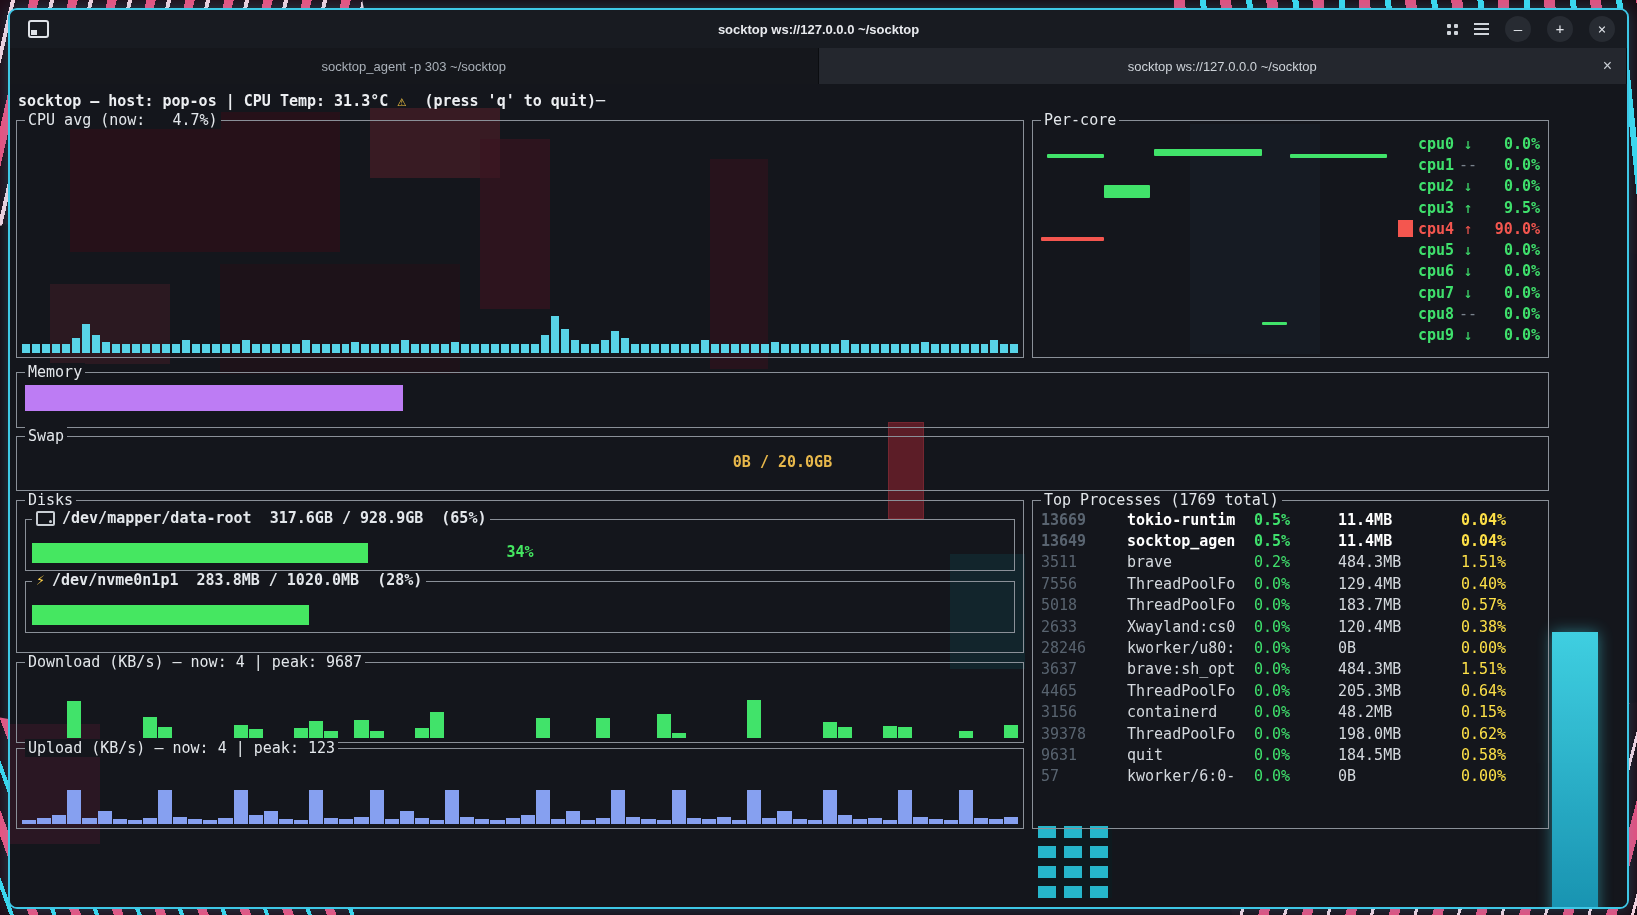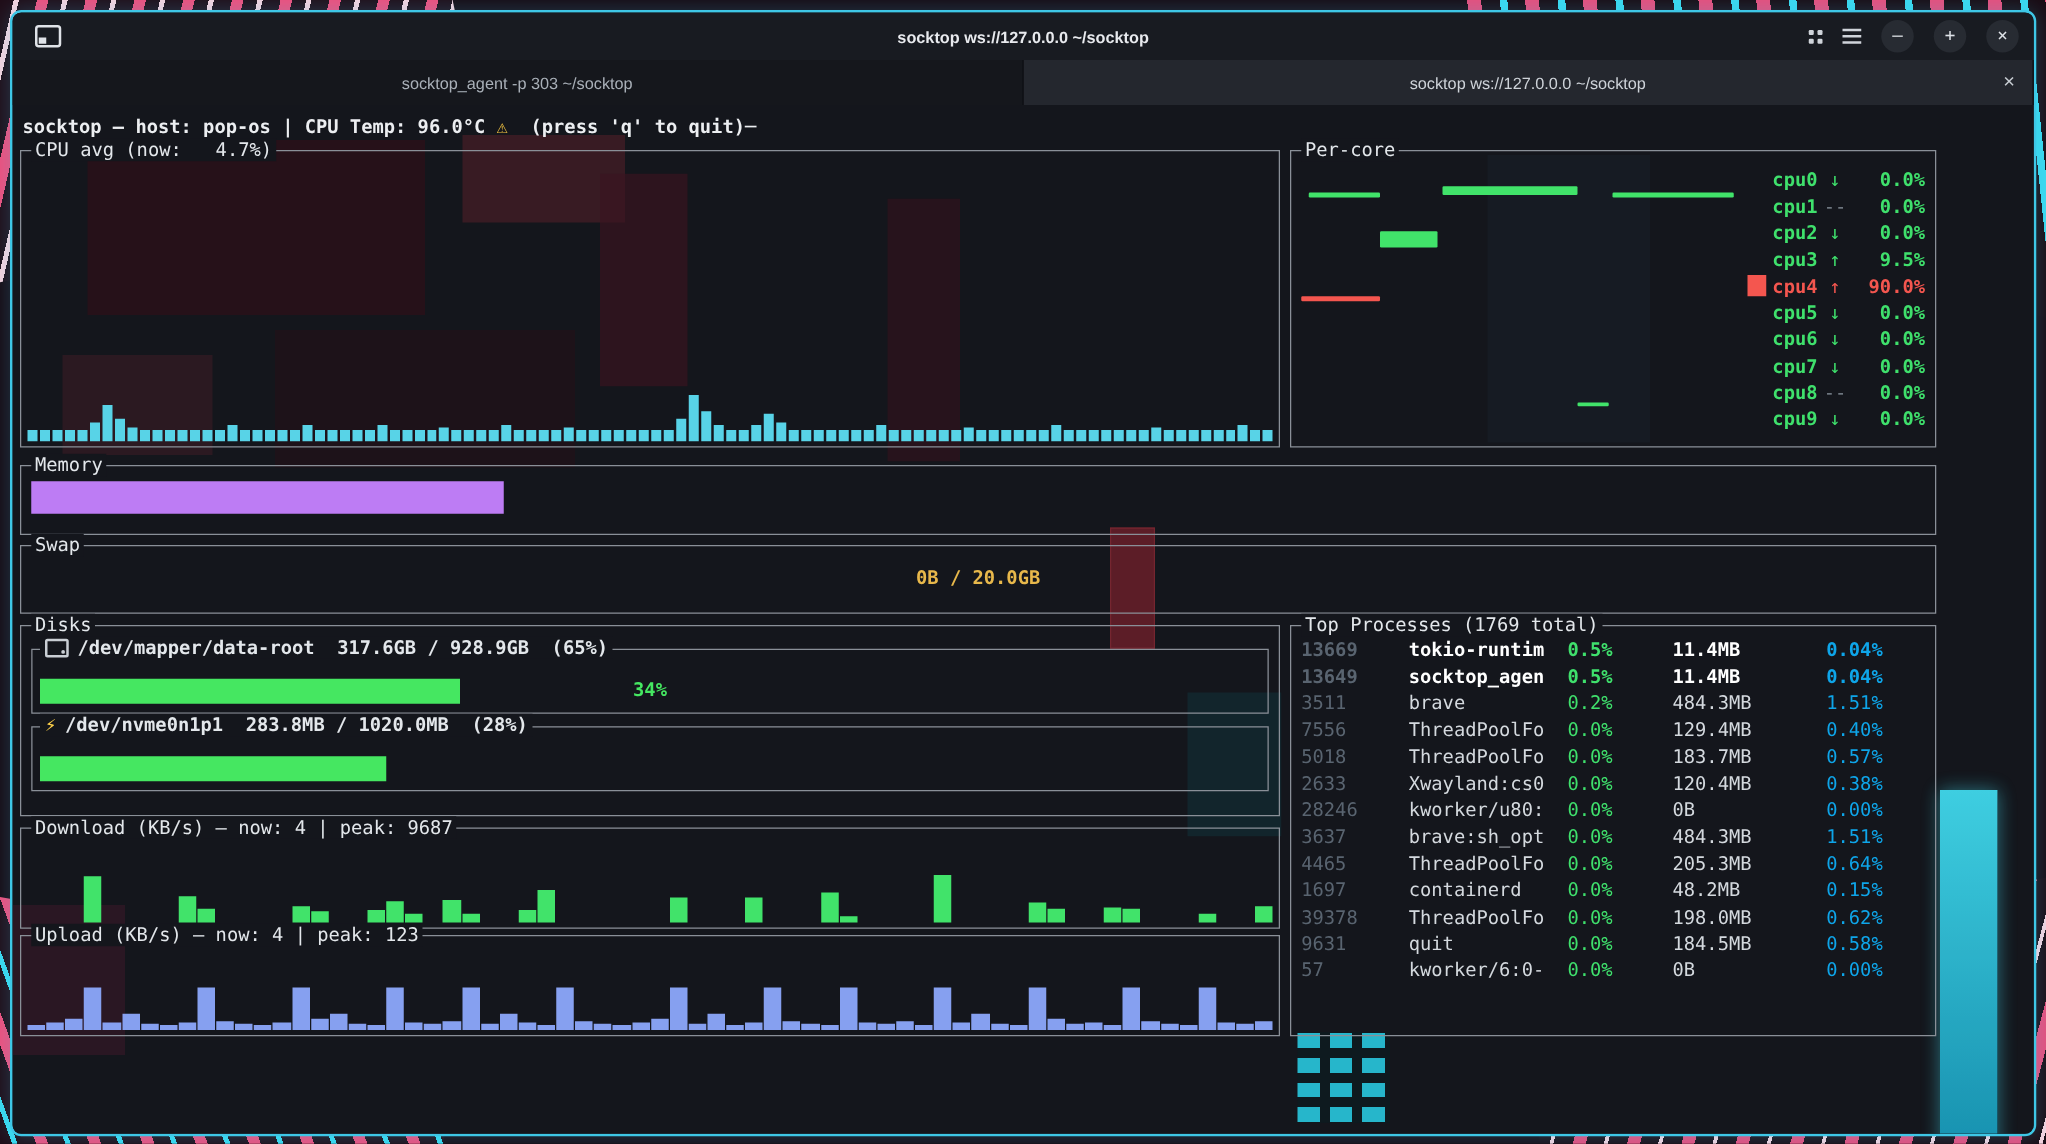--- a/index.html
+++ b/index.html
@@ -112,21 +112,21 @@
   .net-chart{position:absolute;left:5px;right:5px;bottom:4px;top:14px;display:flex;align-items:flex-end;gap:1px;}
 
   #proc-panel{left:1022px;top:416px;width:515px;height:327px;}
   #proc-table{position:absolute;left:8px;right:5px;top:8px;bottom:5px;}
   .proc-row{display:grid;grid-template-columns:86px 127px 84px 123px 1fr;height:21.4px;align-items:center;white-space:pre;}
   .proc-row.header span{color:#3cc4da;font-weight:bold;}
   .col-pid{color:#596470;}
   .col-name{color:#d4d9de;}
   .col-cpu{color:#3fe06c;}
   .col-mem{color:#d4d9de;}
-  .col-memp{color:#0ea5e9;}
+  .col-memp{color:#fde047;}
   .proc-row.bold span{font-weight:bold;}
   .proc-row.bold .col-name,.proc-row.bold .col-mem{color:#ffffff;}
 </style>
 </head>
 <body>
 
 <div class="bg-stripe" id="bg-tl"></div>
 <div class="bg-stripe" id="bg-tr"></div>
 <div class="bg-stripe" id="bg-bl"></div>
 <div class="bg-stripe" id="bg-br"></div>
@@ -175,21 +175,21 @@
       <div class="dec d7"></div>
       <div class="dec d8"></div>
       <div class="dec d9"></div>
       <div class="dec d10"></div>
       <div class="dec d11"></div>
       <div class="dec d12"></div>
     </div>
 
     <div id="term-content">
 
-      <div id="header-line"><span>socktop — host: pop-os | CPU Temp: 96.0°C </span><span class="warn">⚠</span><span>  (press 'q' to quit)─</span></div>
+      <div id="header-line"><span>socktop — host: pop-os | CPU Temp: 31.3°C </span><span class="warn">⚠</span><span>  (press 'q' to quit)─</span></div>
 
       <div class="panel" id="cpu-panel">
         <span class="panel-title">CPU avg (now:   4.7%)</span>
         <div id="cpu-avg-chart">
             <div class="vbar cyan" style="height: 4%;"></div>
             <div class="vbar cyan" style="height: 4%;"></div>
             <div class="vbar cyan" style="height: 4%;"></div>
             <div class="vbar cyan" style="height: 4%;"></div>
             <div class="vbar cyan" style="height: 4%;"></div>
             <div class="vbar cyan" style="height: 7%;"></div>
@@ -495,21 +495,21 @@
         <div id="proc-table">
             <div class="proc-row bold"><span class="col-pid">13669</span><span class="col-name">tokio-runtim</span><span class="col-cpu">0.5%</span><span class="col-mem">11.4MB</span><span class="col-memp">0.04%</span></div>
             <div class="proc-row bold"><span class="col-pid">13649</span><span class="col-name">socktop_agen</span><span class="col-cpu">0.5%</span><span class="col-mem">11.4MB</span><span class="col-memp">0.04%</span></div>
             <div class="proc-row"><span class="col-pid">3511</span><span class="col-name">brave</span><span class="col-cpu">0.2%</span><span class="col-mem">484.3MB</span><span class="col-memp">1.51%</span></div>
             <div class="proc-row"><span class="col-pid">7556</span><span class="col-name">ThreadPoolFo</span><span class="col-cpu">0.0%</span><span class="col-mem">129.4MB</span><span class="col-memp">0.40%</span></div>
             <div class="proc-row"><span class="col-pid">5018</span><span class="col-name">ThreadPoolFo</span><span class="col-cpu">0.0%</span><span class="col-mem">183.7MB</span><span class="col-memp">0.57%</span></div>
             <div class="proc-row"><span class="col-pid">2633</span><span class="col-name">Xwayland:cs0</span><span class="col-cpu">0.0%</span><span class="col-mem">120.4MB</span><span class="col-memp">0.38%</span></div>
             <div class="proc-row"><span class="col-pid">28246</span><span class="col-name">kworker/u80:</span><span class="col-cpu">0.0%</span><span class="col-mem">0B</span><span class="col-memp">0.00%</span></div>
             <div class="proc-row"><span class="col-pid">3637</span><span class="col-name">brave:sh_opt</span><span class="col-cpu">0.0%</span><span class="col-mem">484.3MB</span><span class="col-memp">1.51%</span></div>
             <div class="proc-row"><span class="col-pid">4465</span><span class="col-name">ThreadPoolFo</span><span class="col-cpu">0.0%</span><span class="col-mem">205.3MB</span><span class="col-memp">0.64%</span></div>
-            <div class="proc-row"><span class="col-pid">1697</span><span class="col-name">containerd</span><span class="col-cpu">0.0%</span><span class="col-mem">48.2MB</span><span class="col-memp">0.15%</span></div>
+            <div class="proc-row"><span class="col-pid">3156</span><span class="col-name">containerd</span><span class="col-cpu">0.0%</span><span class="col-mem">48.2MB</span><span class="col-memp">0.15%</span></div>
             <div class="proc-row"><span class="col-pid">39378</span><span class="col-name">ThreadPoolFo</span><span class="col-cpu">0.0%</span><span class="col-mem">198.0MB</span><span class="col-memp">0.62%</span></div>
             <div class="proc-row"><span class="col-pid">9631</span><span class="col-name">quit</span><span class="col-cpu">0.0%</span><span class="col-mem">184.5MB</span><span class="col-memp">0.58%</span></div>
             <div class="proc-row"><span class="col-pid">57</span><span class="col-name">kworker/6:0-</span><span class="col-cpu">0.0%</span><span class="col-mem">0B</span><span class="col-memp">0.00%</span></div>
           </div>
       </div>
 
     </div>
   </div>
 </div>
 

